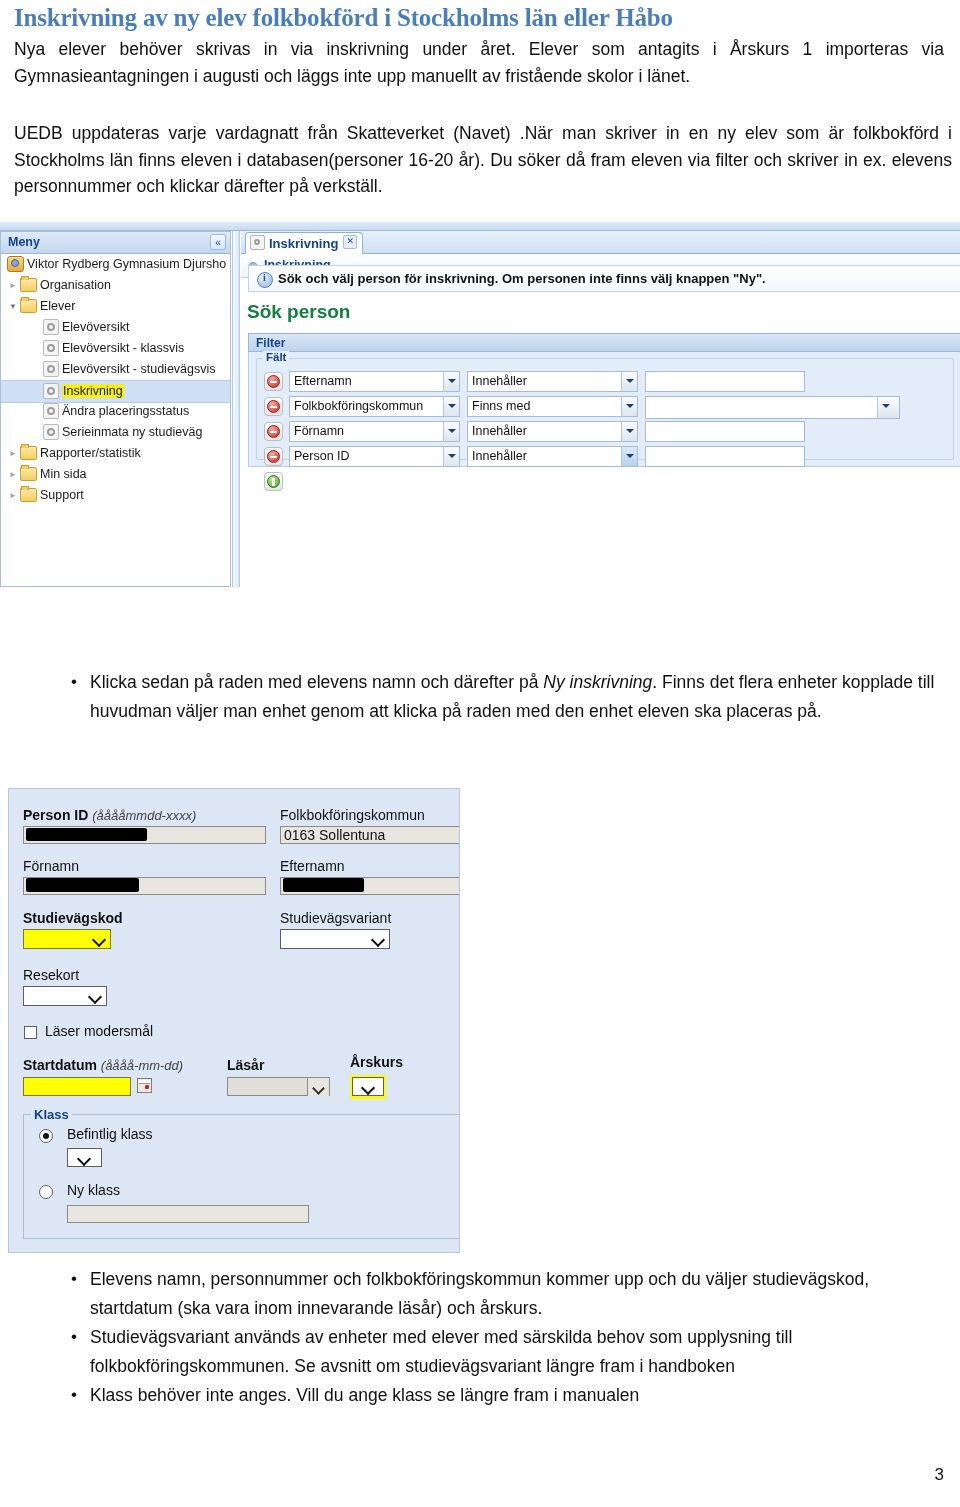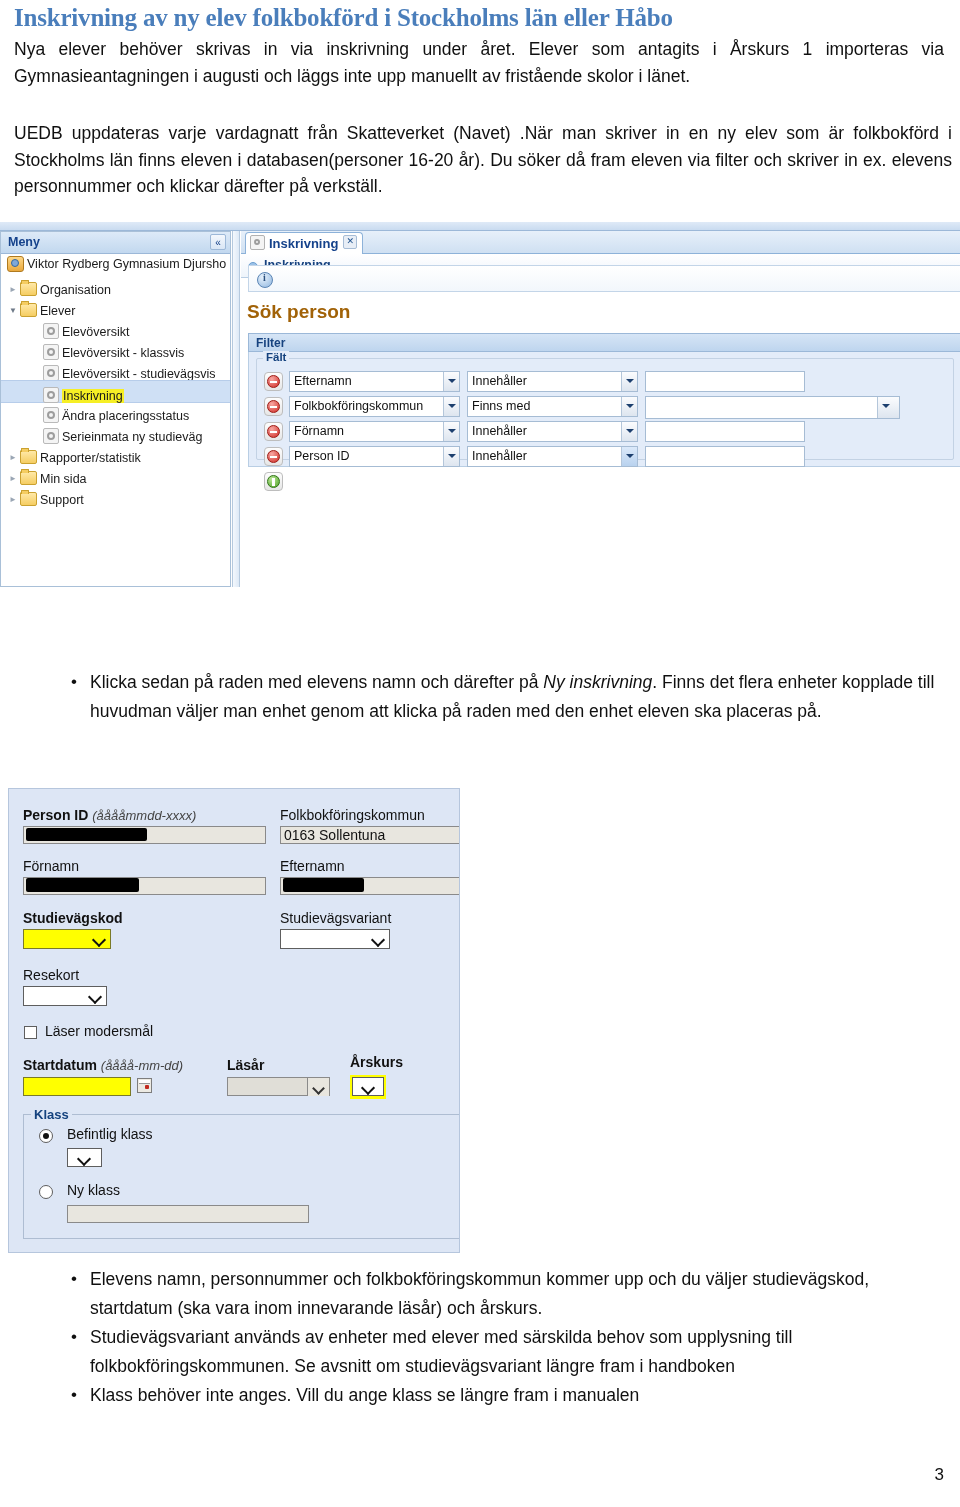--- a/index.html
+++ b/index.html
@@ -97,21 +97,21 @@
     border:1px solid #9cb8d8; border-radius:2px;
     font-size:10px;color:#15428b;text-align:center;line-height:15px;
     box-sizing:border-box;
   }
   .org-row{
     position:relative;height:21px;padding-left:6px;
     font-size:12.5px;color:#1a1a1a;line-height:21px;
     white-space:nowrap;overflow:hidden;
   }
   .tree{margin:0;padding:0;list-style:none;font-size:12.5px;}
-  .tree li{position:relative;height:21px;line-height:28px;white-space:nowrap;}
+  .tree li{position:relative;height:21px;line-height:21px;white-space:nowrap;}
   .node{display:block;height:21px;padding-left:8px;}
   .node.lvl2{padding-left:42px;}
   .node.selected{
     background:#cfe0f5;
     border-top:1px solid #b7cdea;border-bottom:1px solid #b7cdea;
   }
   .arrow{
     display:inline-block;width:11px;color:#9aa6b4;font-size:8px;
     vertical-align:middle;
   }
@@ -219,21 +219,21 @@
   .info-ico::after{
     content:"i";position:absolute;left:5px;top:-1px;color:#2a4f7d;
     font-size:10px;font-weight:bold;font-family:"Liberation Serif",serif;
   }
   .info-text{
     position:absolute;left:29px;top:5px;
     font-size:13px;font-weight:bold;color:#111;
   }
   .sec-title{
     position:absolute;left:6px;top:70px;
-    font-size:19px;font-weight:bold;color:#a16207;
+    font-size:19px;font-weight:bold;color:#15803d;
   }
   .filter-head{
     position:absolute;left:7px;top:102px;right:0;height:19px;
     background:linear-gradient(#d6e5f6,#bed5ee);
     border:1px solid #9bb8d8;border-right:none;
     box-sizing:border-box;
   }
   .filter-head span{
     position:absolute;left:7px;top:2px;
     font-size:12px;font-weight:bold;color:#16427f;
@@ -449,20 +449,21 @@
         </div>
       </div>
 
       <div class="crumbbar">
         <span class="crumb-dot"></span>
         <span class="crumb-lbl">Inskrivning</span>
       </div>
 
       <div class="infobar">
         <span class="info-ico"></span>
+        <span class="info-text">Sök och välj person för inskrivning. Om personen inte finns välj knappen "Ny".</span>
       </div>
 
       <div class="sec-title">Sök person</div>
 
       <div class="filter-head">
         <span>Filter</span>
       </div>
 
       <div class="filter-body">
         <div class="falt-group">

